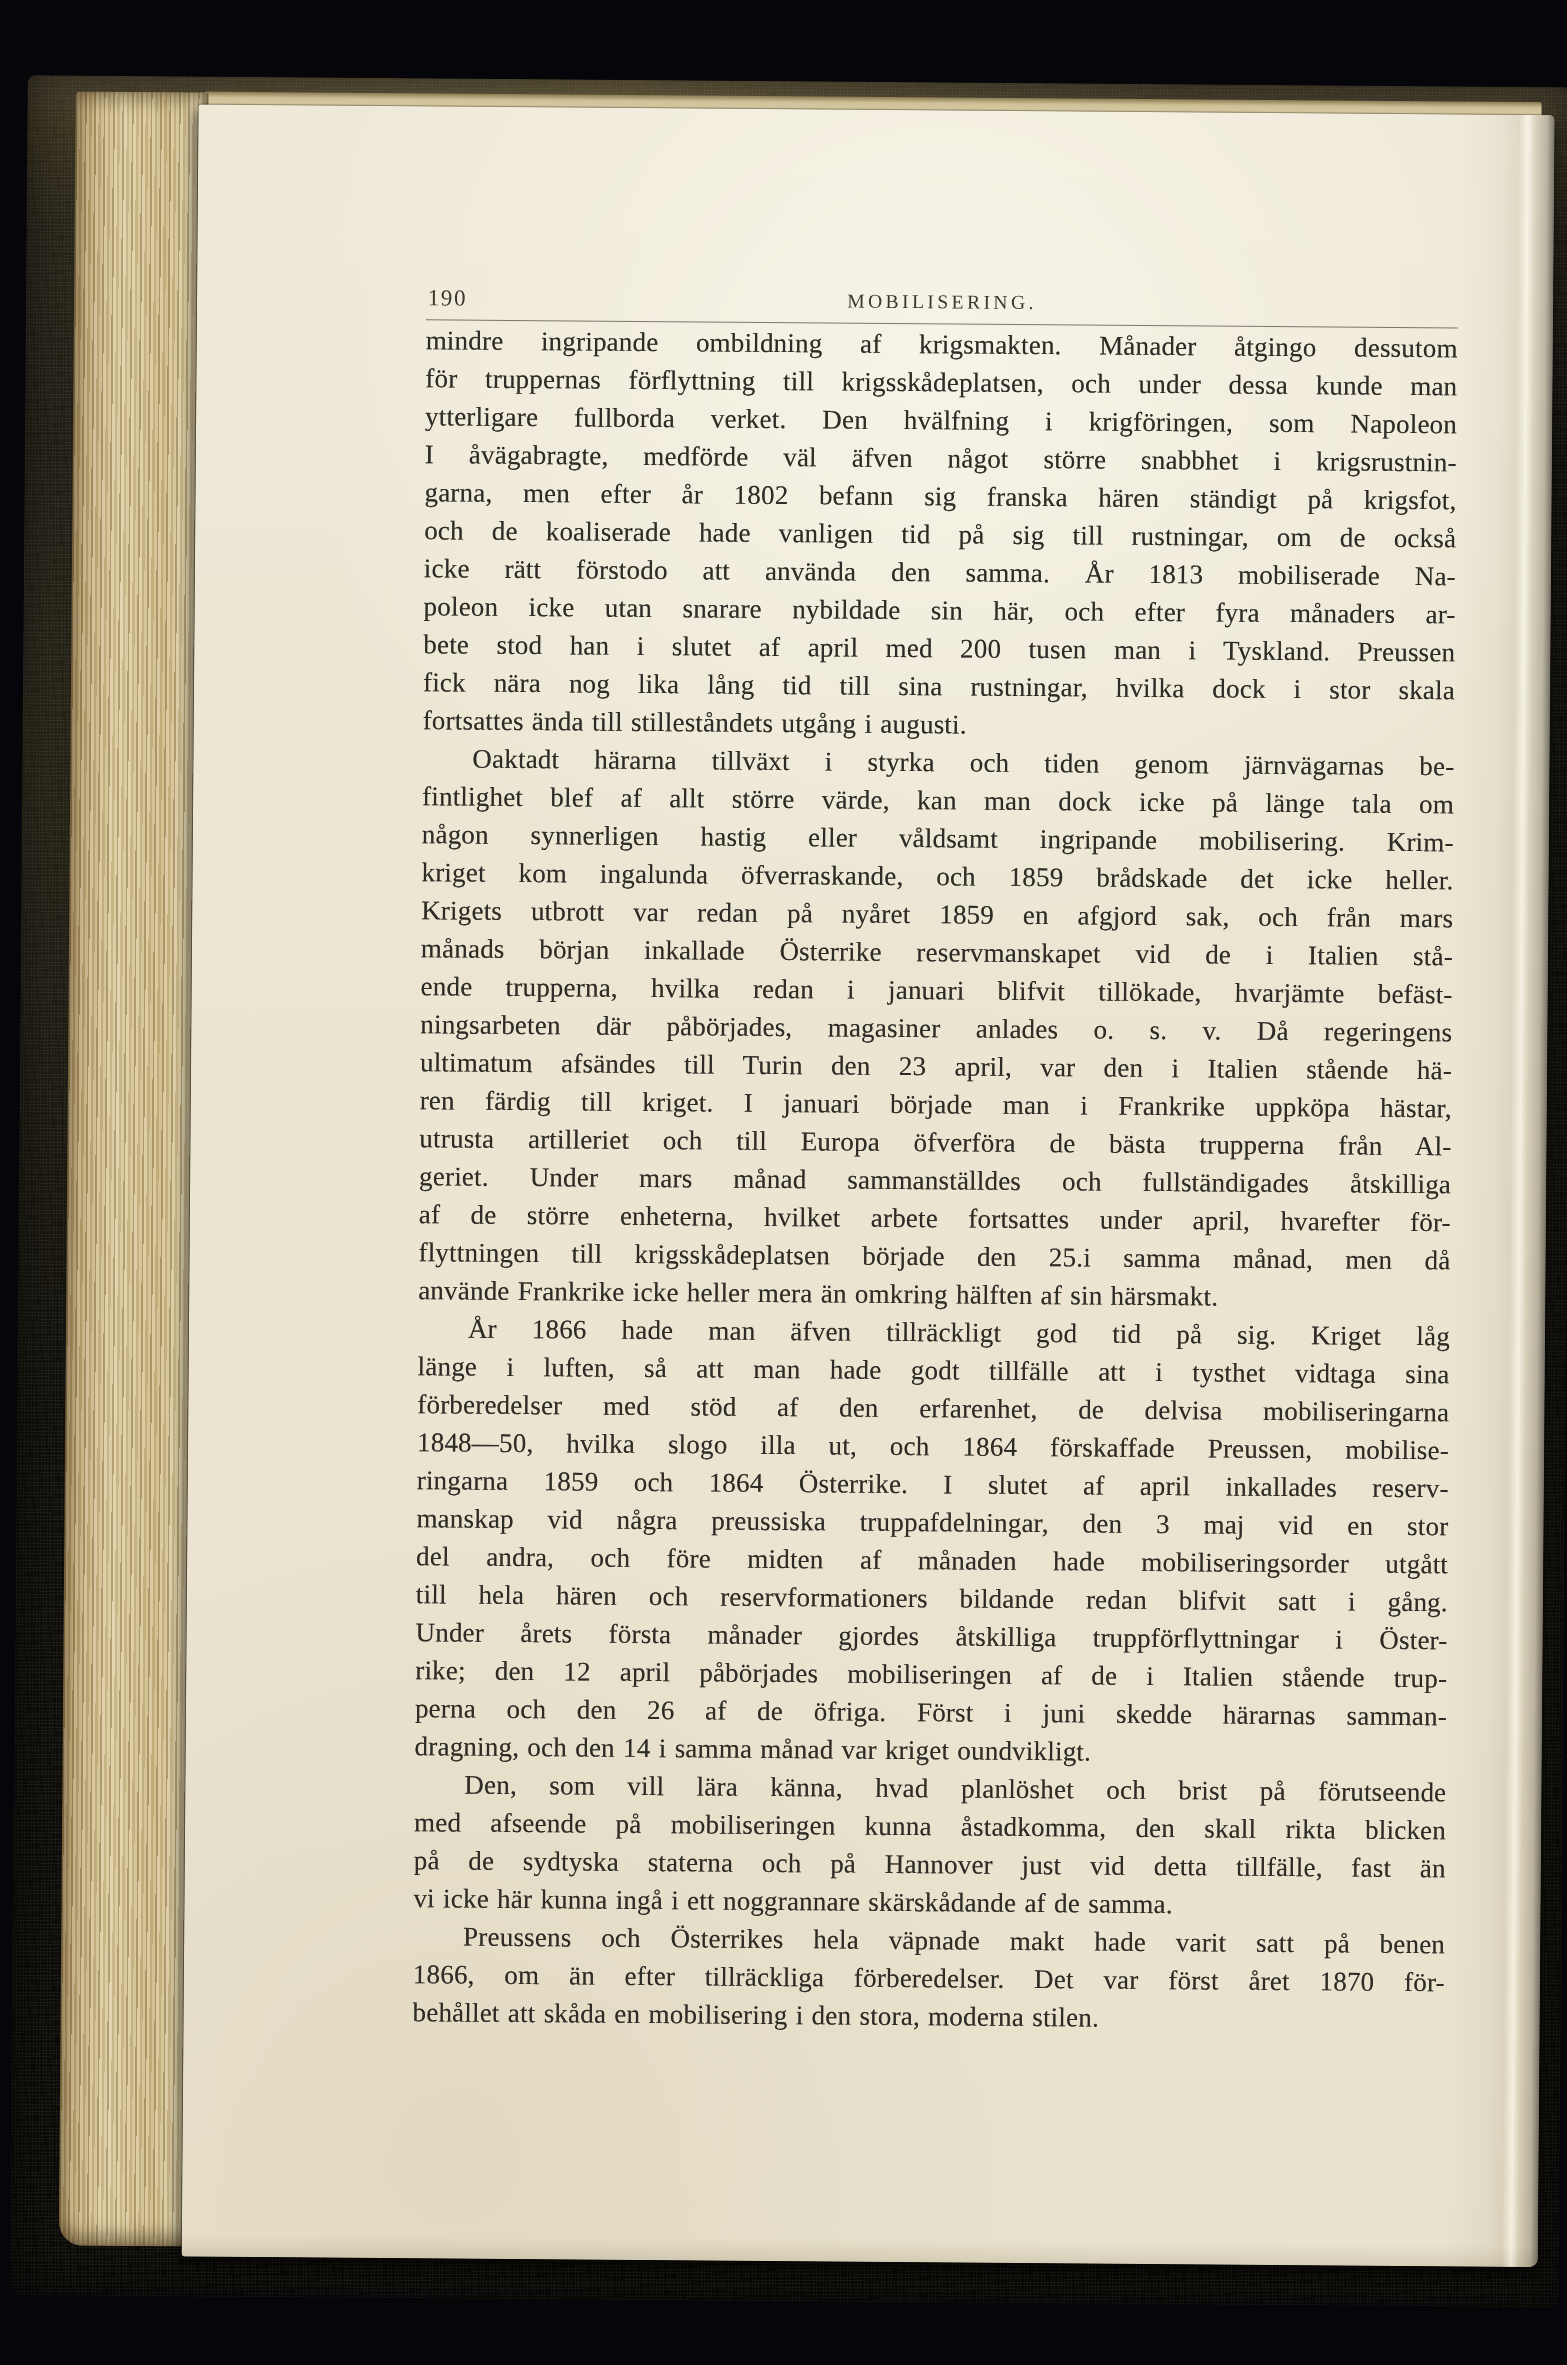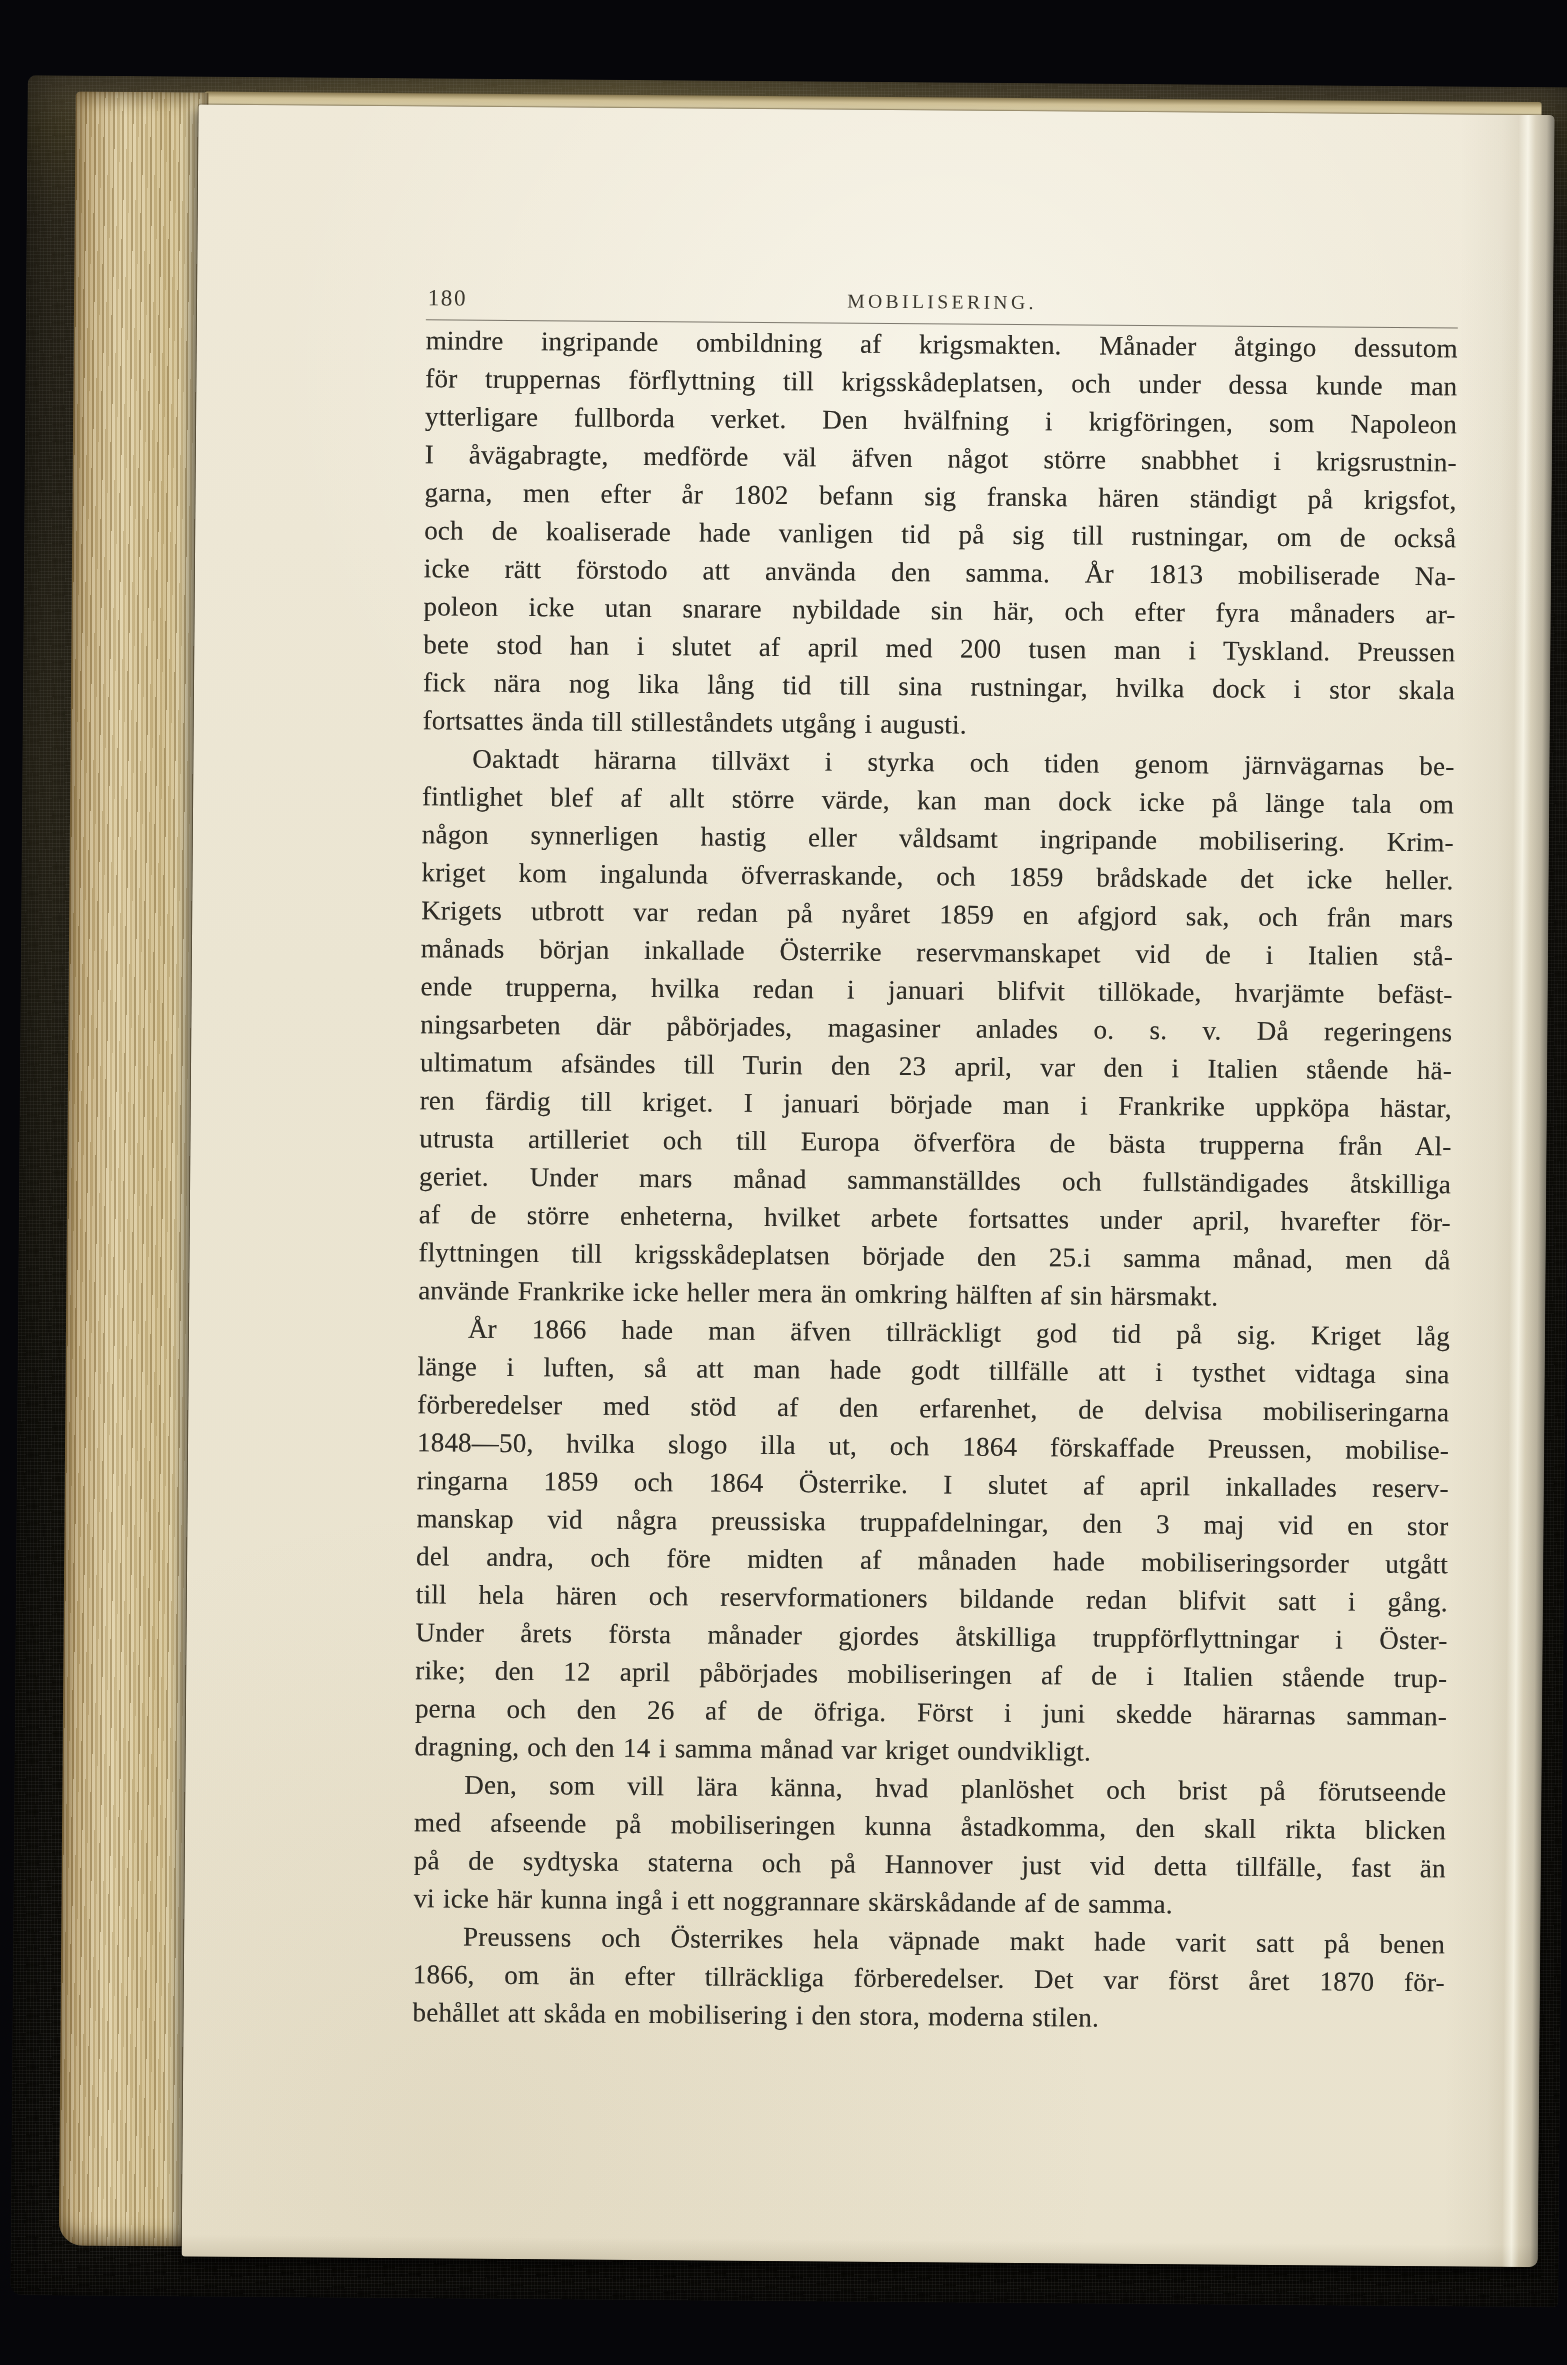--- a/index.html
+++ b/index.html
@@ -73,21 +73,21 @@
 </head>
 <body>
 
 <div class="scene">
   <div class="book">
     <div class="cover"></div>
     <div class="top-edge"></div>
     <div class="page-stack"></div>
     <div class="page">
       <div class="header">
-        <span class="pagenum">180</span>
+        <span class="pagenum">190</span>
         <span class="runhead">MOBILISERING.</span>
       </div>
       <div class="rule"></div>
       <div class="body-text">
           <div class="line">mindre ingripande ombildning af krigsmakten. Månader åtgingo dessutom</div>
           <div class="line">för truppernas förflyttning till krigsskådeplatsen, och under dessa kunde man</div>
           <div class="line">ytterligare fullborda verket. Den hvälfning i krigföringen, som Napoleon</div>
           <div class="line">I åvägabragte, medförde väl äfven något större snabbhet i krigsrustnin-</div>
           <div class="line">garna, men efter år 1802 befann sig franska hären ständigt på krigsfot,</div>
           <div class="line">och de koaliserade hade vanligen tid på sig till rustningar, om de också</div>

